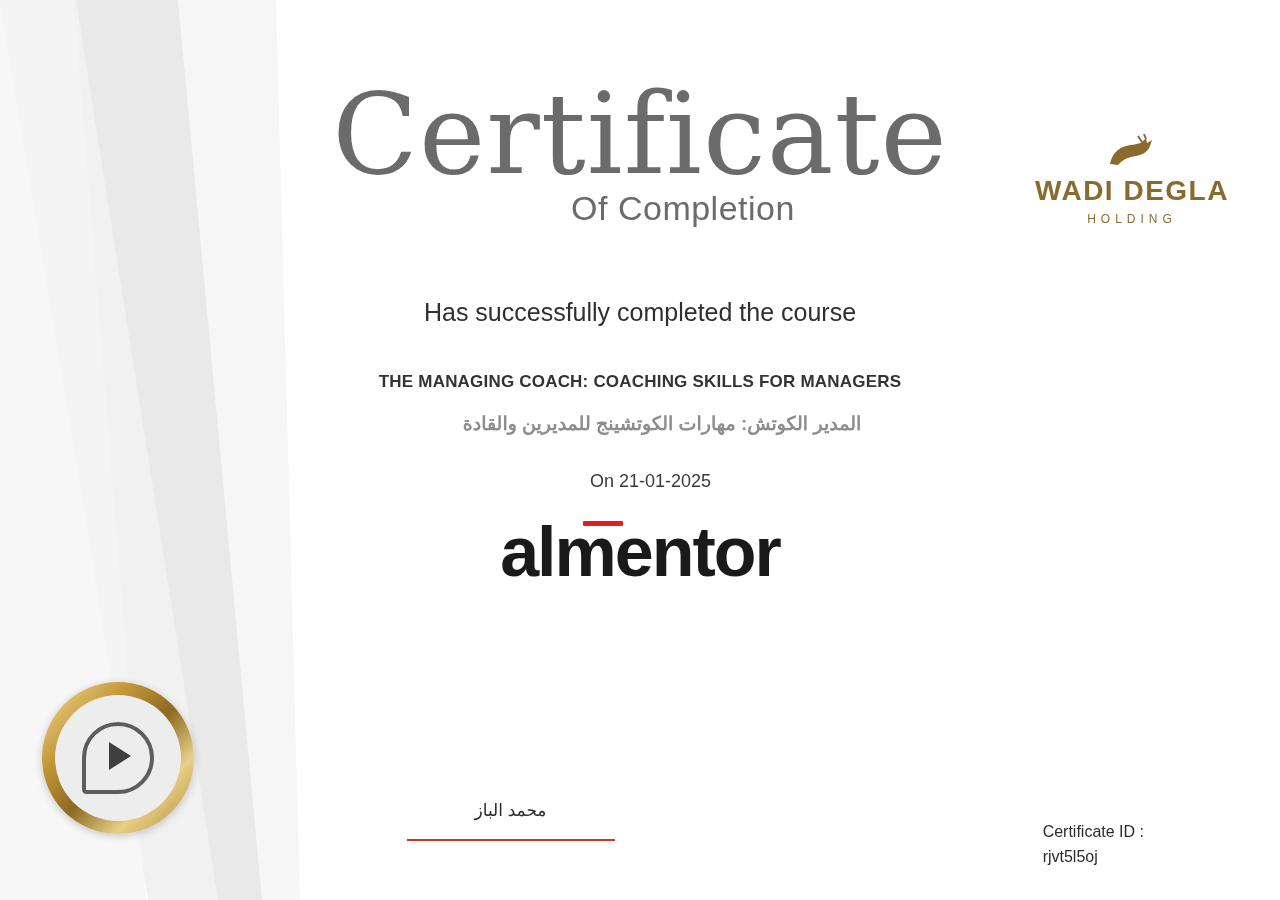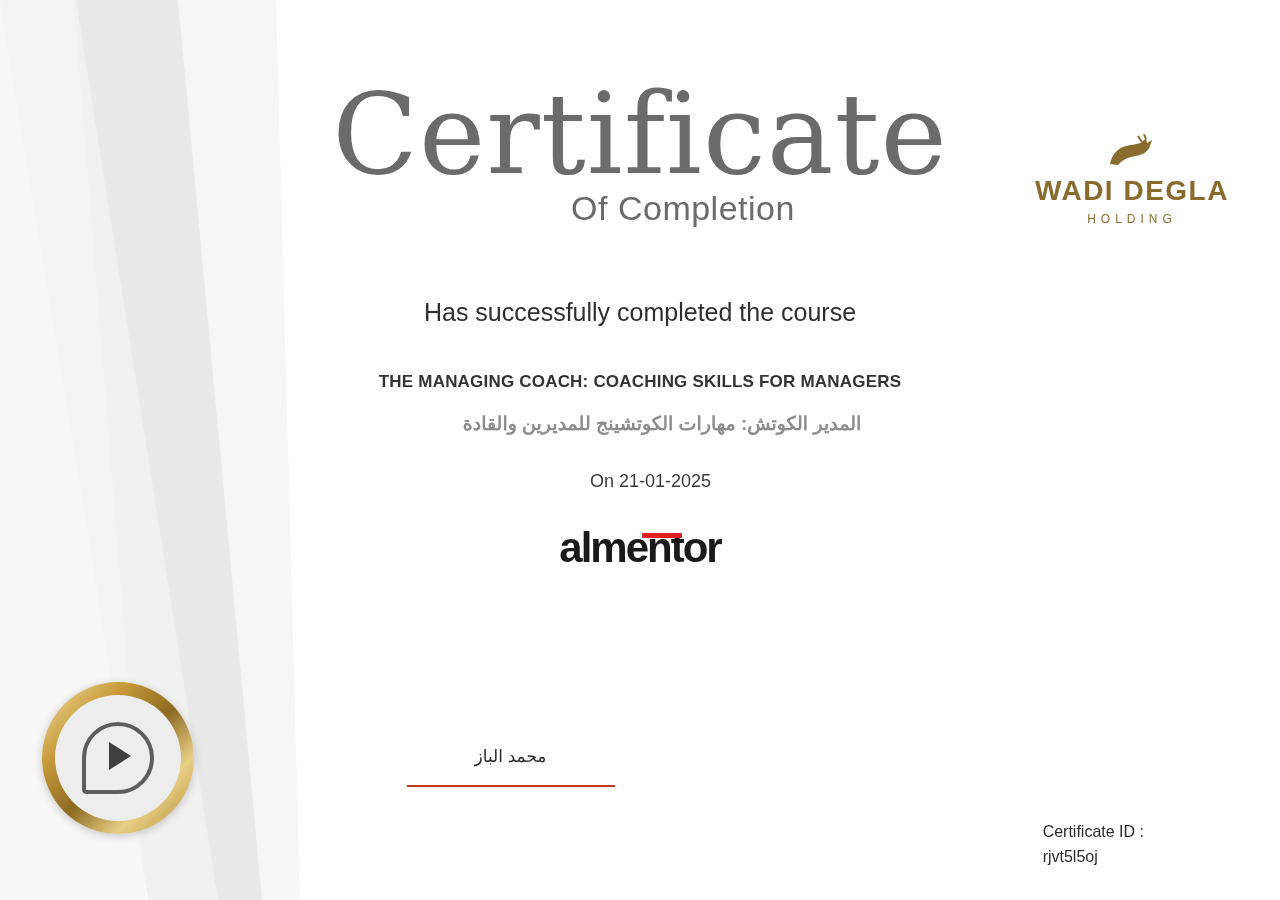--- a/index.html
+++ b/index.html
@@ -153,41 +153,41 @@
   .date-line {
     margin-top: 36px;
     font-size: 18px;
     color: #3a3a3a;
     padding-left: 21px;
   }
 
   
   .almentor {
     position: relative;
-    margin-top: 32px;
+    margin-top: 20px;
     display: inline-block;
-    font-size: 42px;
+    font-size: 70px;
     font-weight: 700;
     color: #1a1a1a;
     letter-spacing: -2px;
   }
   .almentor .bar {
     position: absolute;
     top: 9px;
     left: 83px;
     width: 40px;
     height: 5px;
     background: #e02020;
     border-radius: 1px;
   }
 
   
   .signature-block {
     position: absolute;
-    top: 746px;
+    top: 800px;
     left: 0;
     width: 1021px;
     text-align: center;
   }
   .sig-name {
     font-size: 17px;
     color: #2b2b2b;
     direction: rtl;
   }
   .sig-line {

